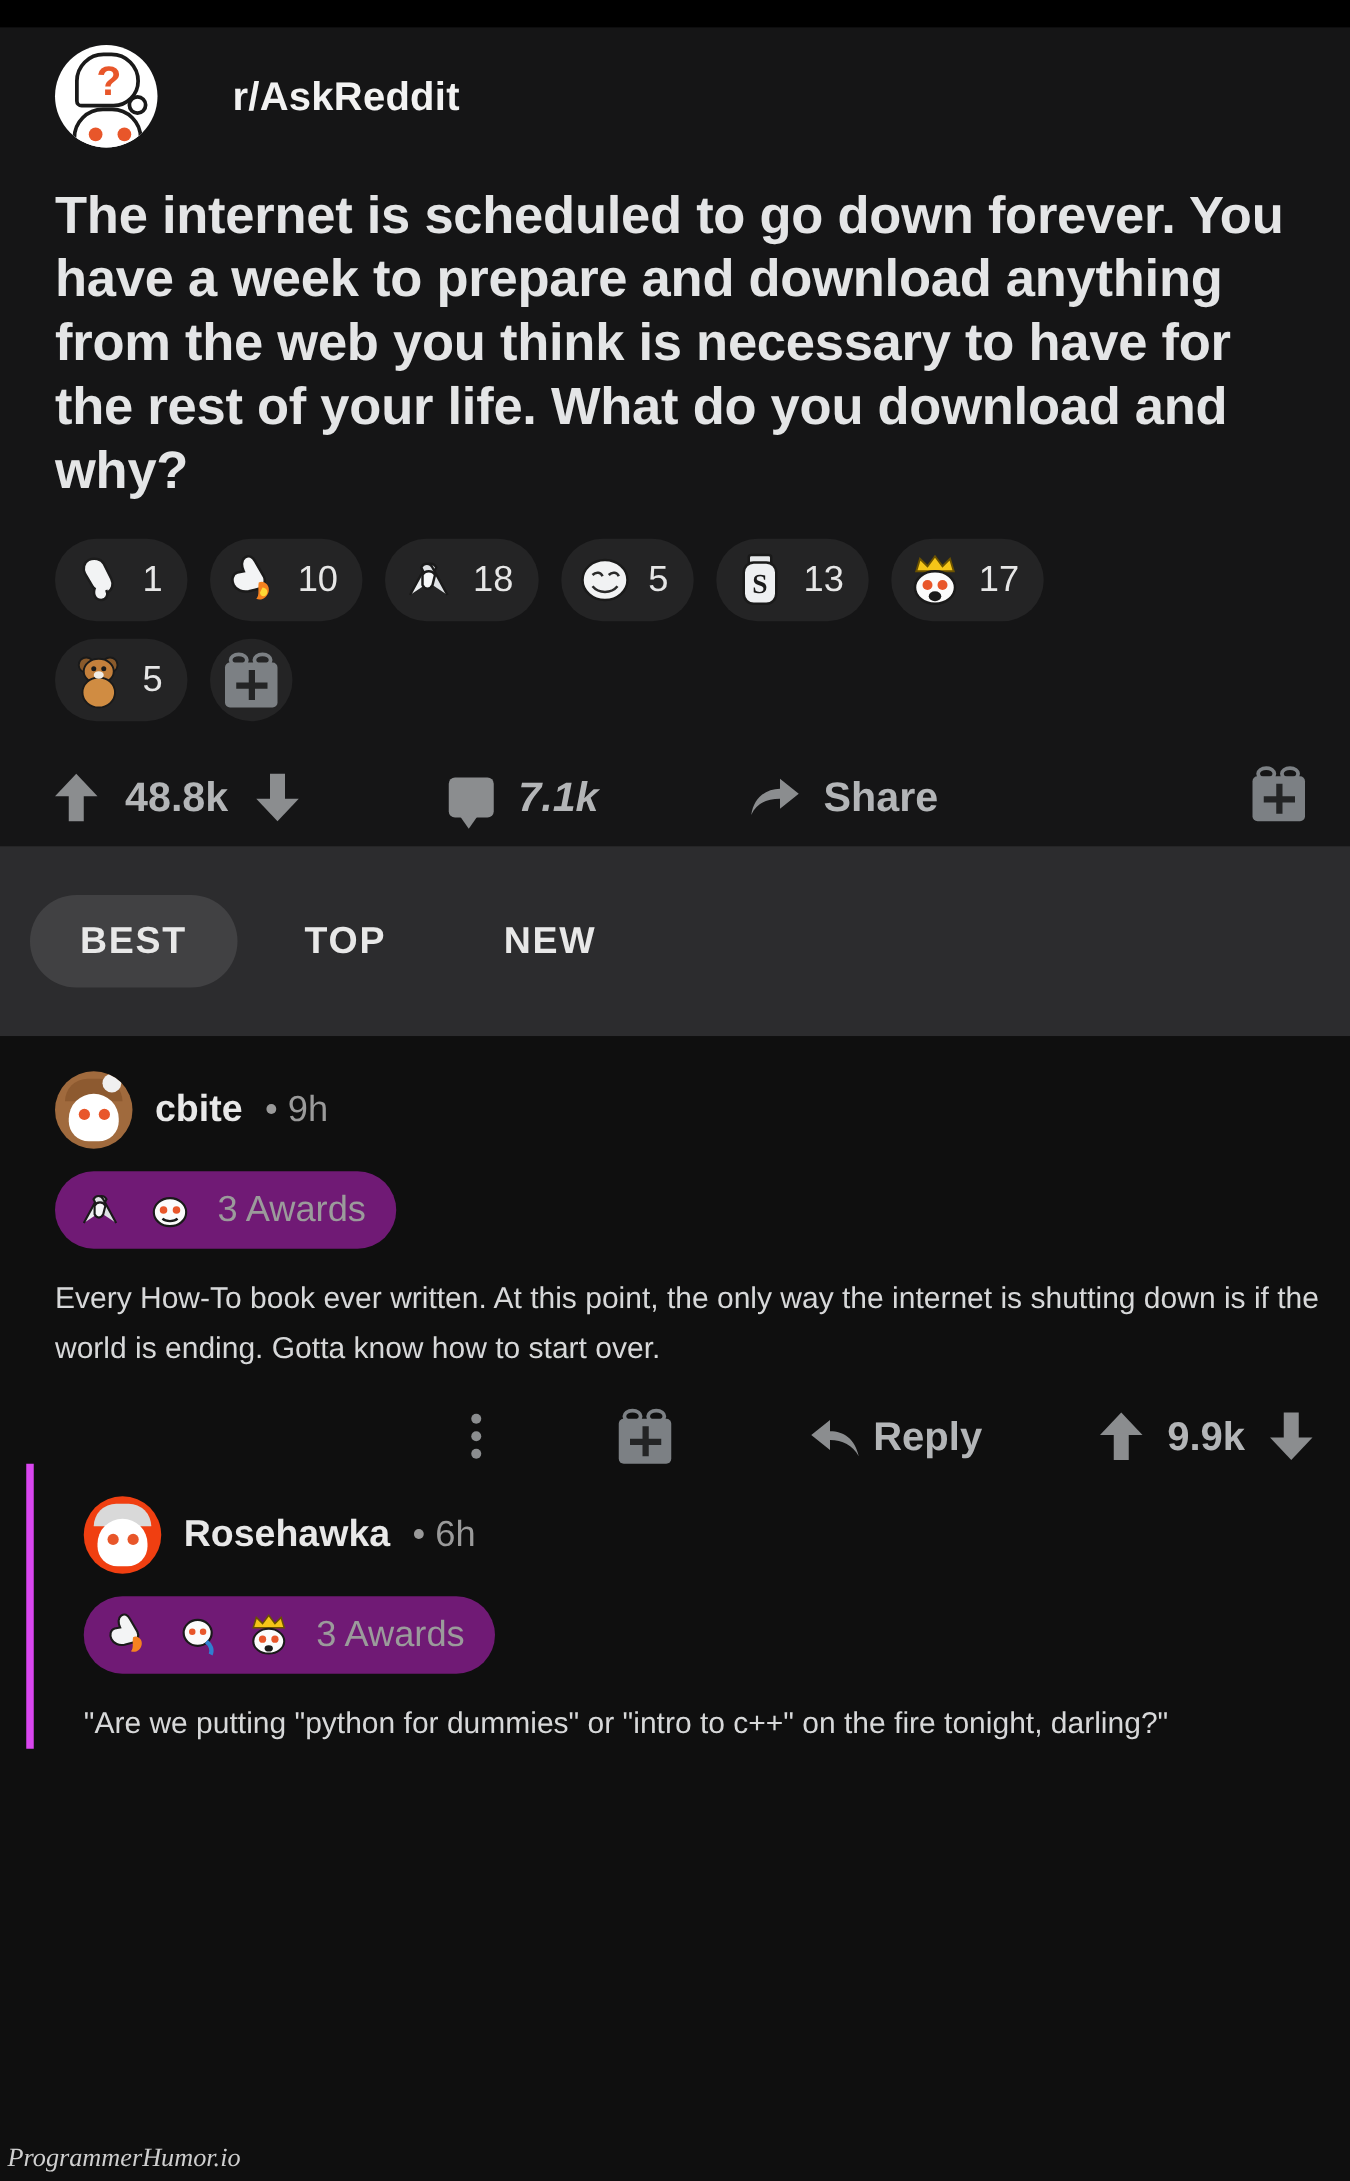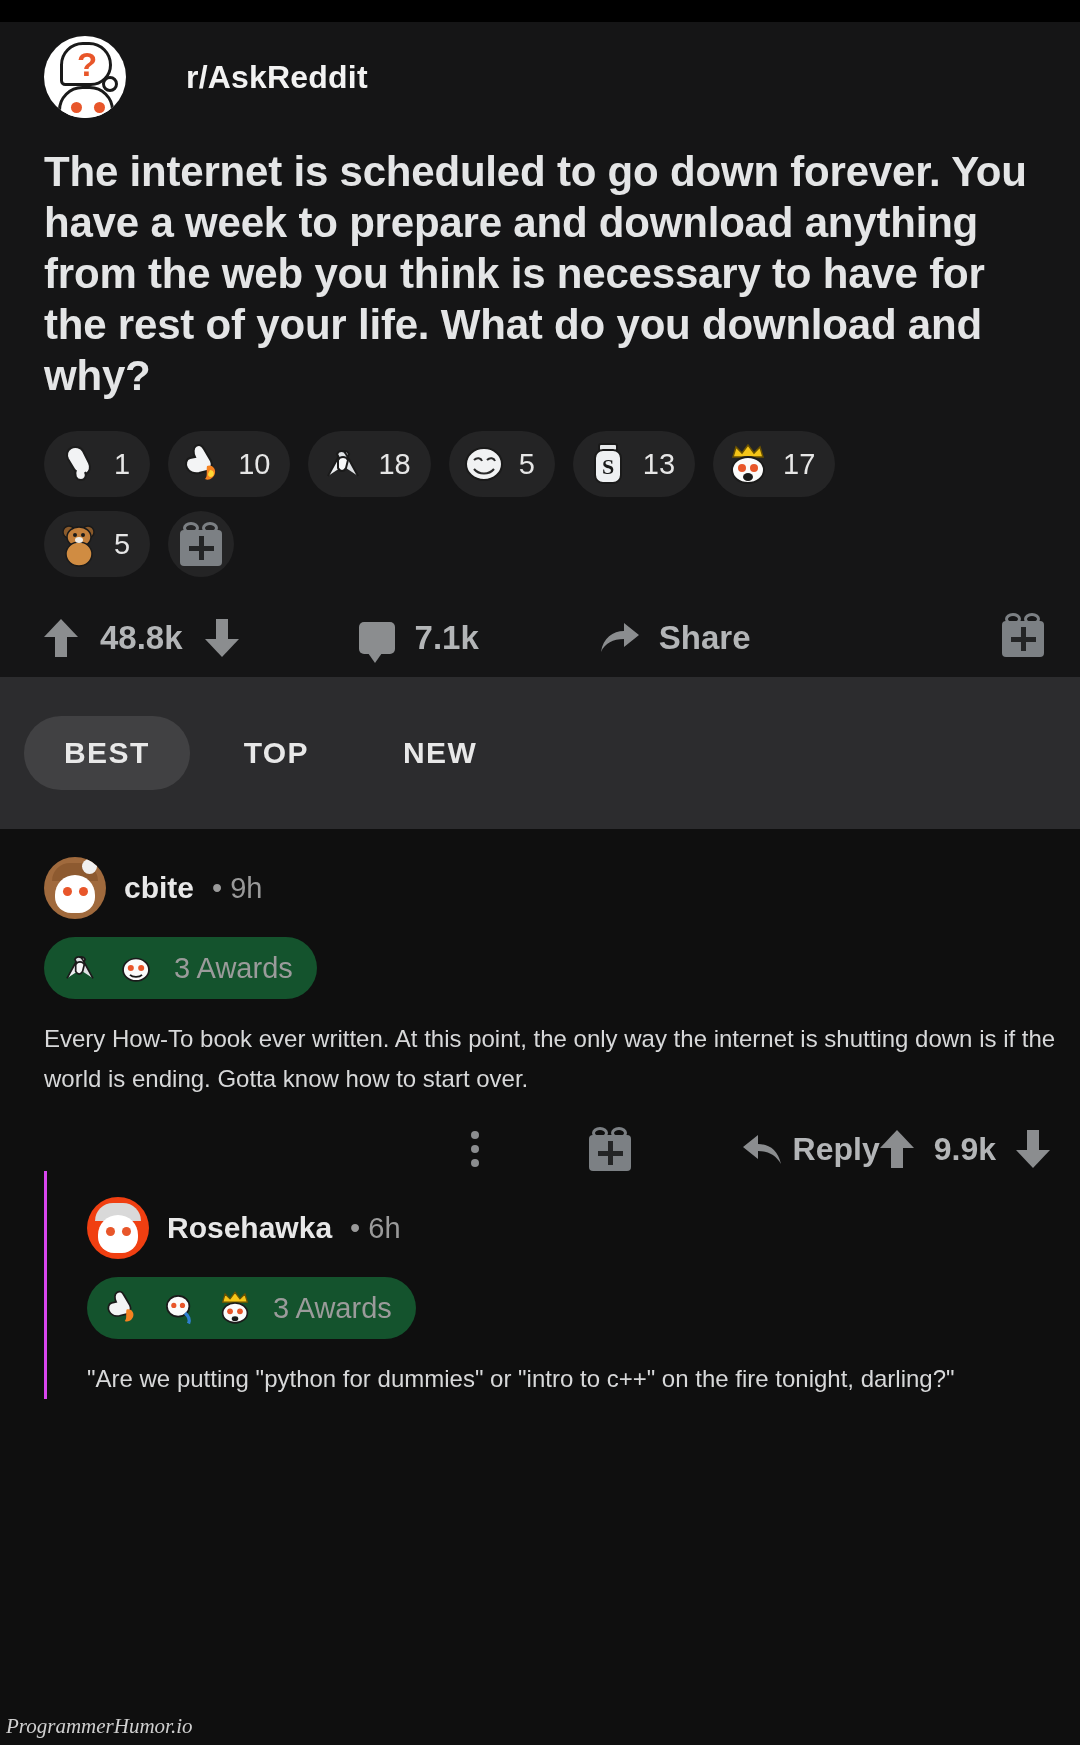--- a/index.html
+++ b/index.html
@@ -189,21 +189,21 @@
     background: #8b8d8f;
   }
   .arrow-up::after { bottom: 0; }
   .arrow-dn::after { top: 0; }
   .score {
     color: #b3b5b7;
     font-size: 33px;
     font-weight: bold;
   }
   .act-spacer { width: 120px; }
-  .comment-group { display: flex; align-items: center; gap: 20px; }
+  .comment-group { display: flex; align-items: center; gap: 20px; font-style: italic; }
   .bubble-ico {
     width: 36px; height: 32px;
     background: #8b8d8f;
     border-radius: 5px;
     position: relative;
   }
   .bubble-ico::after {
     content: "";
     position: absolute;
     left: 9px; bottom: -9px;
@@ -238,22 +238,22 @@
     padding: 20px 40px;
     border-radius: 40px;
   }
   .sort-tab.active { background: #414143; }
 
   
   .comments { background: #0f0f0f; flex: 1 1 auto; }
   .comment { padding: 28px 20px 0 44px; }
   .comment.nested {
     padding: 26px 30px 0 0;
-    margin-left: 44px;
-    border-left: 3px solid #d946ef;
+    margin-left: 21px;
+    border-left: 6px solid #d946ef;
     padding-left: 40px;
   }
   .c-header {
     display: flex;
     align-items: center;
     gap: 18px;
   }
   .c-avatar {
     width: 62px; height: 62px;
     border-radius: 50%;
@@ -297,21 +297,21 @@
   .c-name {
     color: #e8e8e8;
     font-size: 30px;
     font-weight: bold;
   }
   .c-time { color: #9a9a9a; font-size: 29px; }
   .c-awards {
     display: inline-flex;
     align-items: center;
     gap: 12px;
-    background: #14532d;
+    background: #701a75;
     border-radius: 34px;
     height: 62px;
     padding: 0 24px 0 14px;
     margin-top: 18px;
   }
   .c-awards .award-ico { width: 44px; height: 44px; font-size: 30px; }
   .c-awards-label {
     color: #9b9b9b;
     font-size: 29px;
     margin-left: 4px;
@@ -337,22 +337,23 @@
   }
   .kebab i {
     display: block;
     width: 8px; height: 8px;
     border-radius: 50%;
     background: #8b8d8f;
   }
   .c-gift { margin-right: 110px; }
   .reply-group {
     display: flex;
-    align-items: flex-start;
+    align-items: flex-end;
     gap: 10px;
+    margin-right: 94px;
   }
   .reply-ico { width: 42px; height: 36px; }
   .reply-label {
     color: #b3b5b7;
     font-size: 32px;
     font-weight: bold;
   }
   .c-vote { display: flex; align-items: center; gap: 20px; }
   .c-score {
     color: #b3b5b7;

